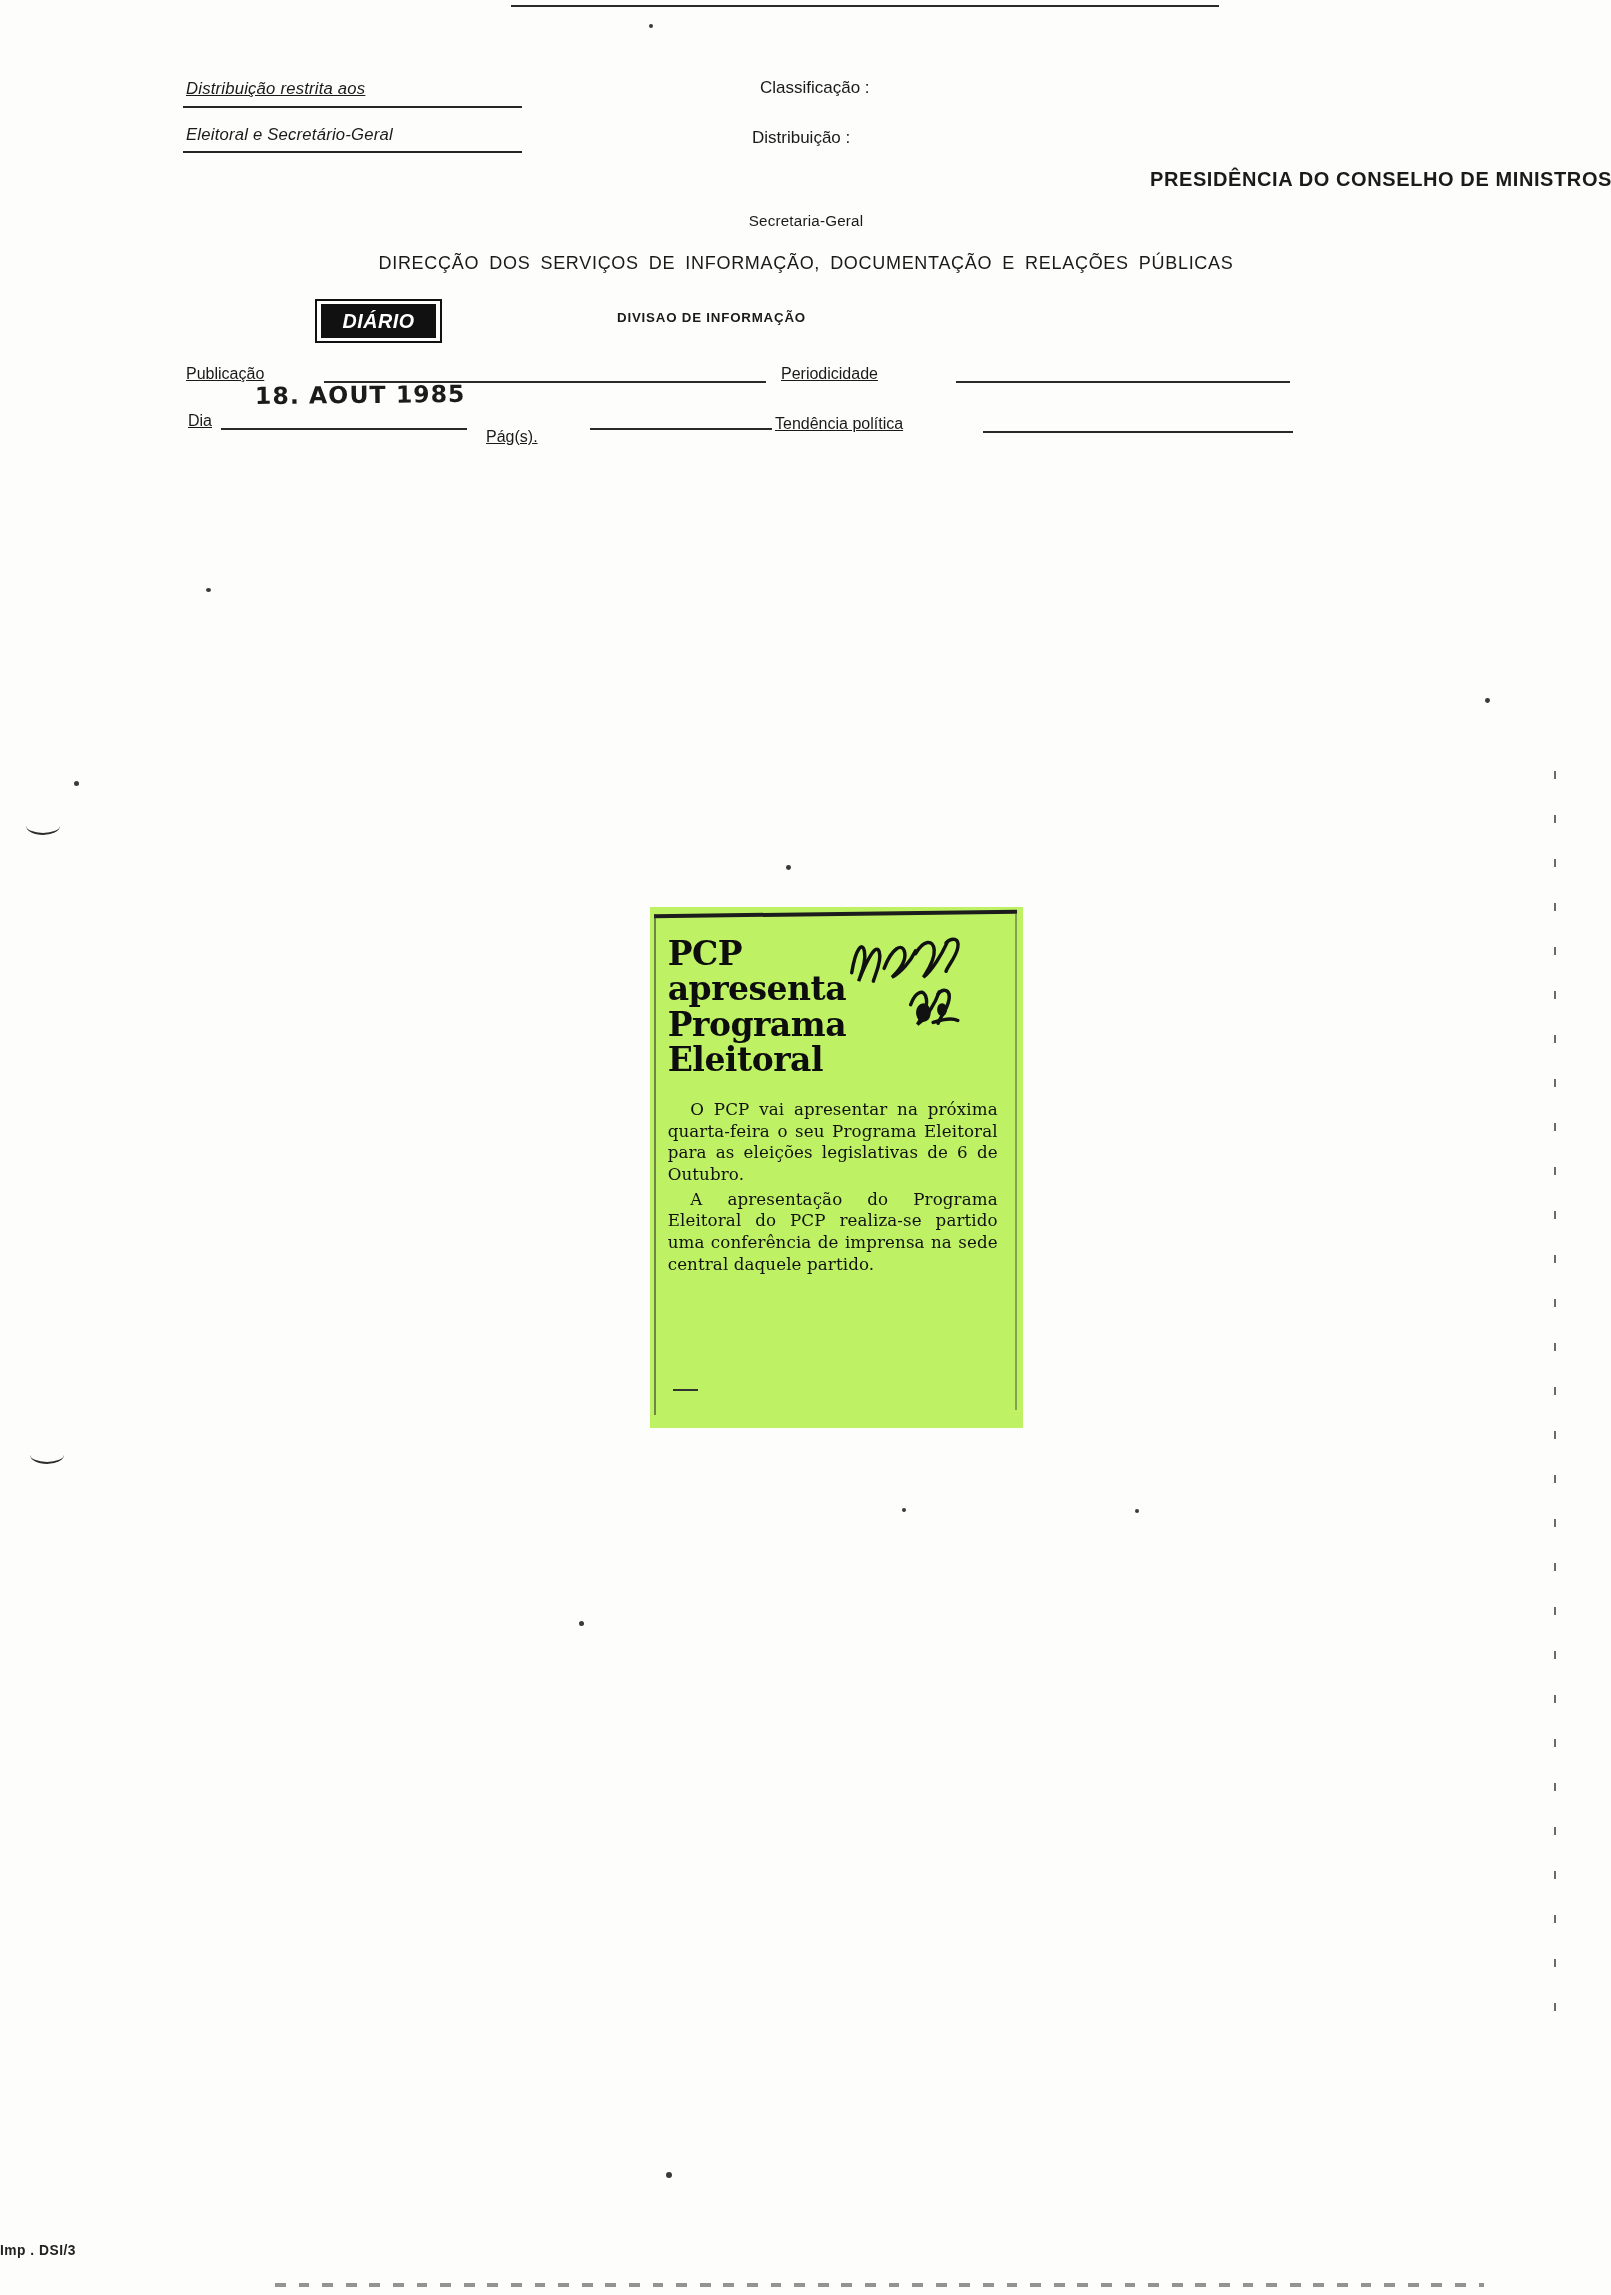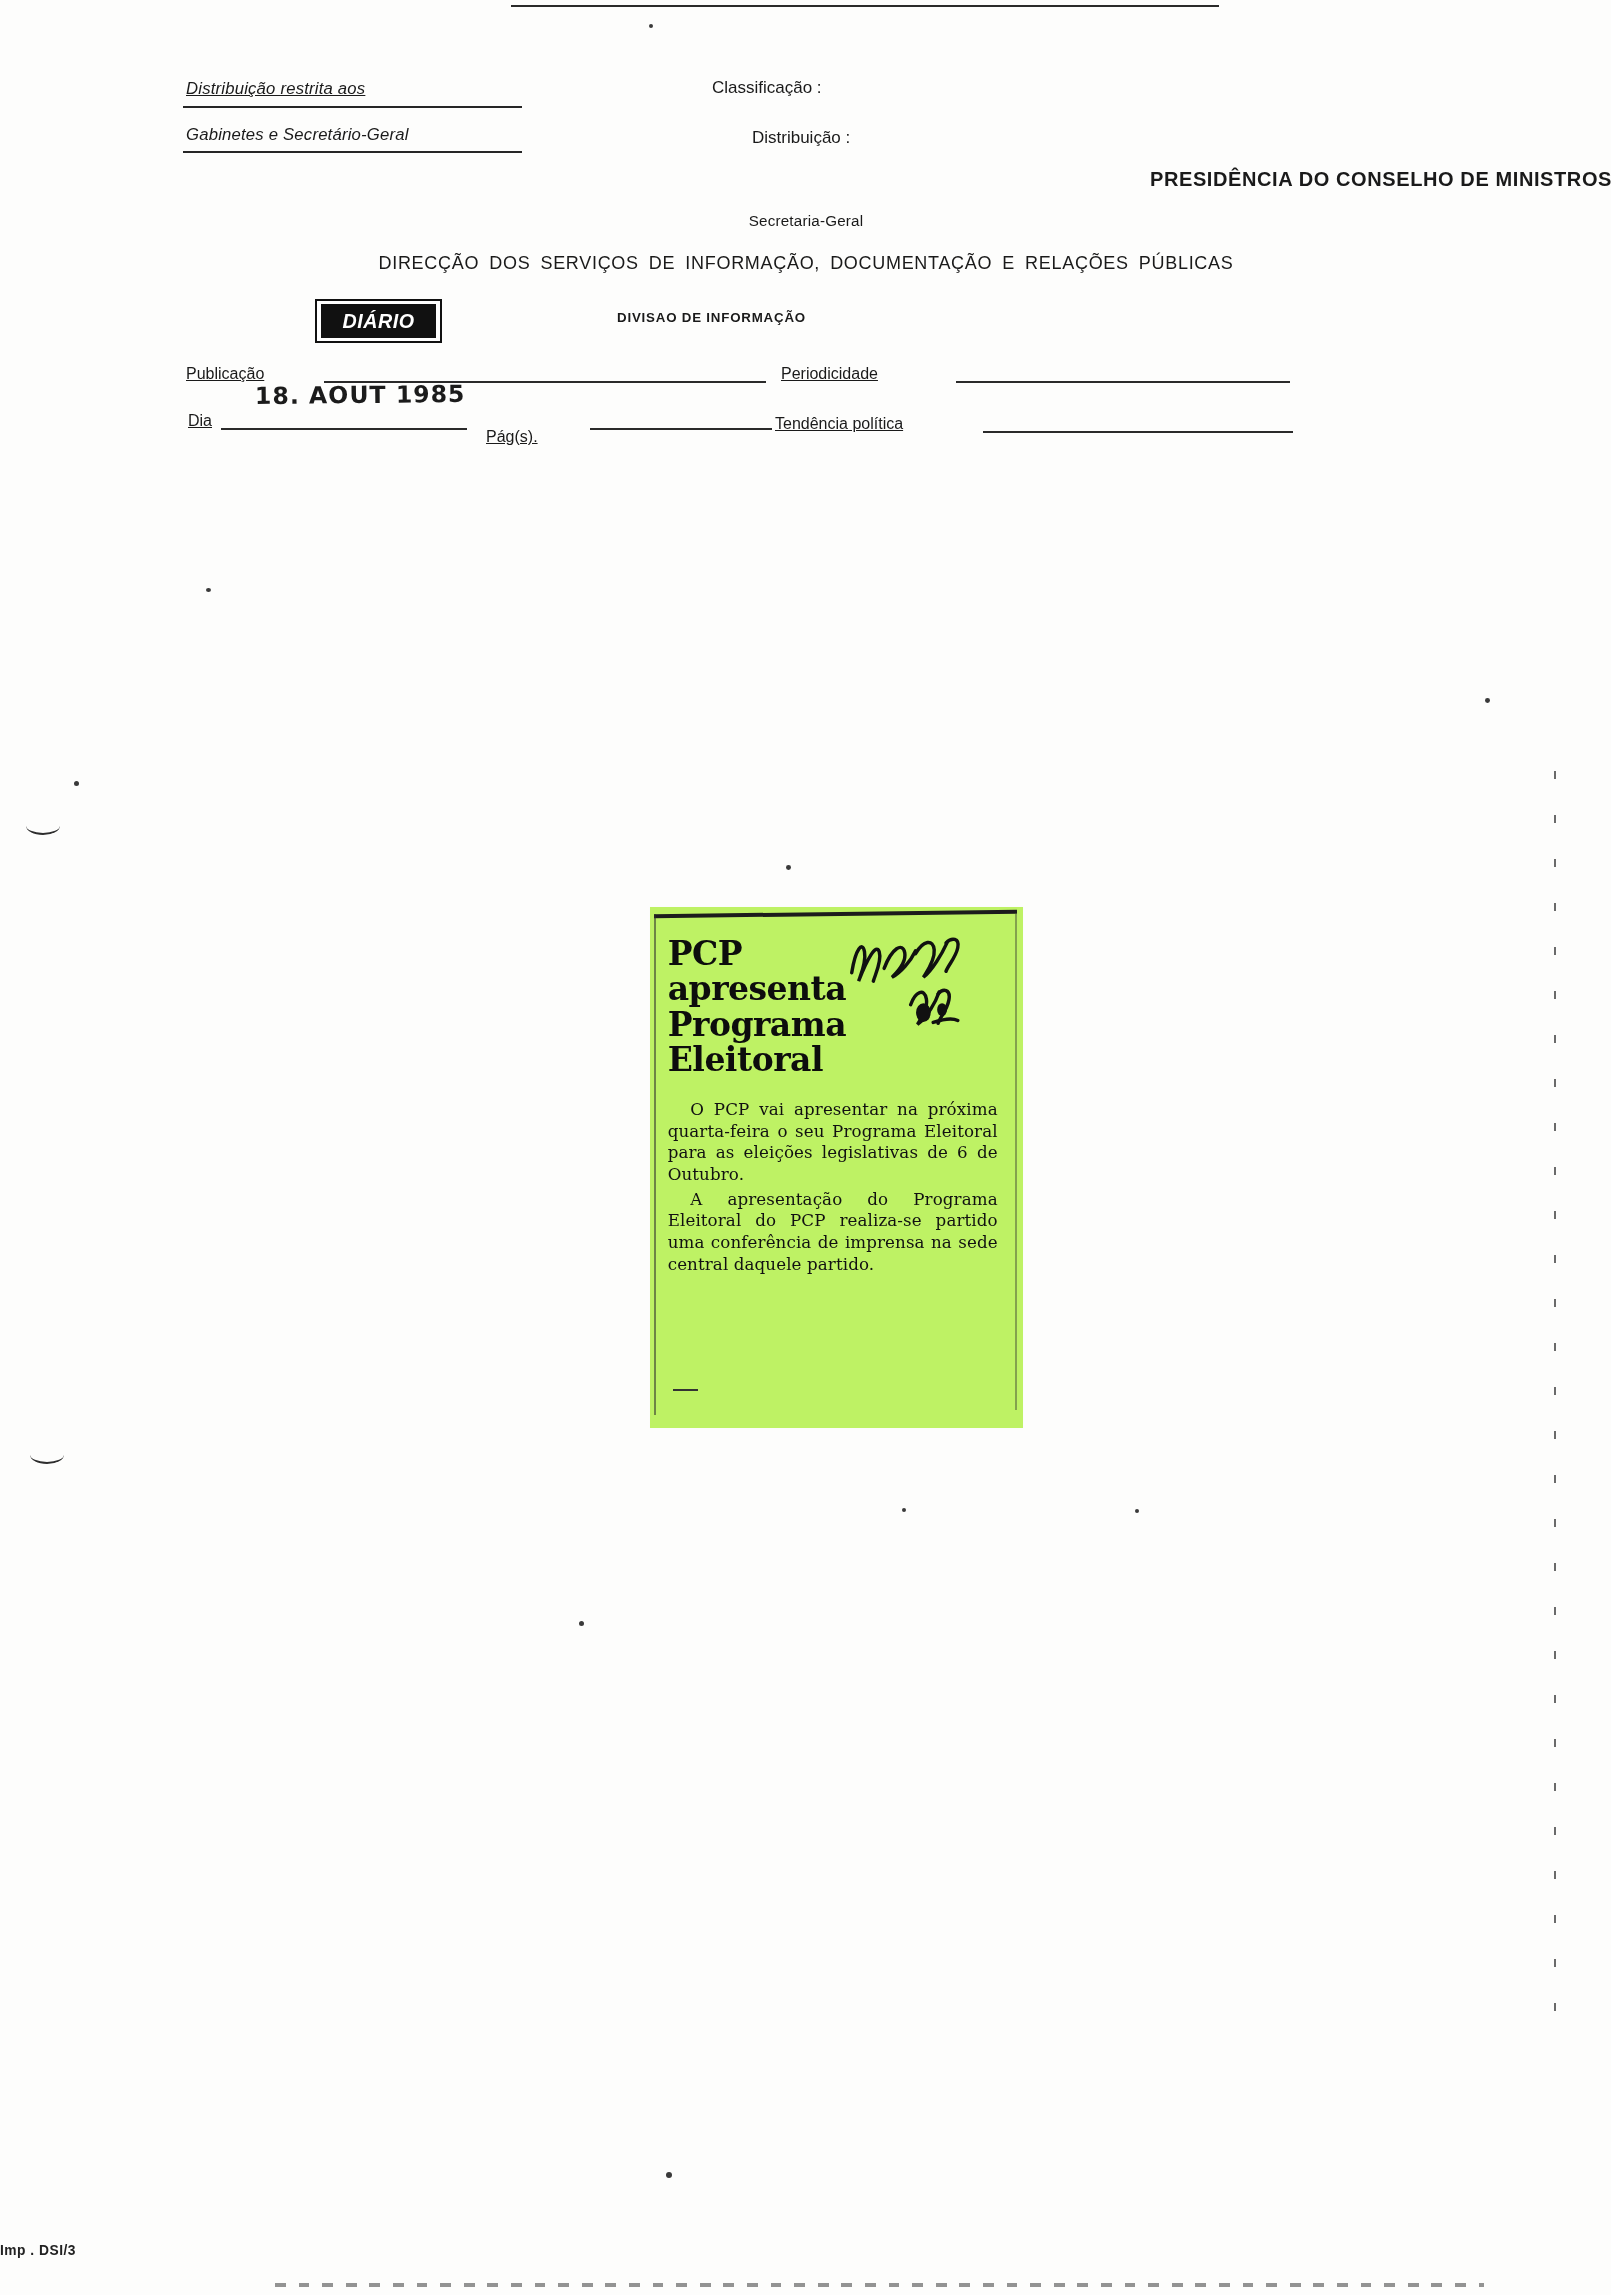--- a/index.html
+++ b/index.html
@@ -53,21 +53,21 @@
   .rule-2 {
     position: absolute;
     left: 183px;
     top: 151px;
     width: 339px;
     height: 1.5px;
     background: #262626;
   }
   .hdr-right-1 {
     position: absolute;
-    left: 712px;
+    left: 760px;
     top: 78px;
     font-size: 17px;
     white-space: nowrap;
   }
   .hdr-right-2 {
     position: absolute;
     left: 752px;
     top: 128px;
     font-size: 17px;
     white-space: nowrap;
@@ -298,21 +298,21 @@
 </style>
 </head>
 <body>
 
 <div class="page">
 
   <div class="top-line"></div>
 
   <div class="hdr-left-1">Distribuição restrita aos</div>
   <div class="rule-1"></div>
-  <div class="hdr-left-2">Gabinetes e Secretário-Geral</div>
+  <div class="hdr-left-2">Eleitoral e Secretário-Geral</div>
   <div class="rule-2"></div>
 
   <div class="hdr-right-1">Classificação :</div>
   <div class="hdr-right-2">Distribuição :</div>
 
   <div class="org-title">PRESIDÊNCIA DO CONSELHO DE MINISTROS</div>
   <div class="org-sub">Secretaria-Geral</div>
   <div class="org-dept">DIRECÇÃO DOS SERVIÇOS DE INFORMAÇÃO, DOCUMENTAÇÃO E RELAÇÕES PÚBLICAS</div>
   <div class="org-div">DIVISAO DE INFORMAÇÃO</div>
 

